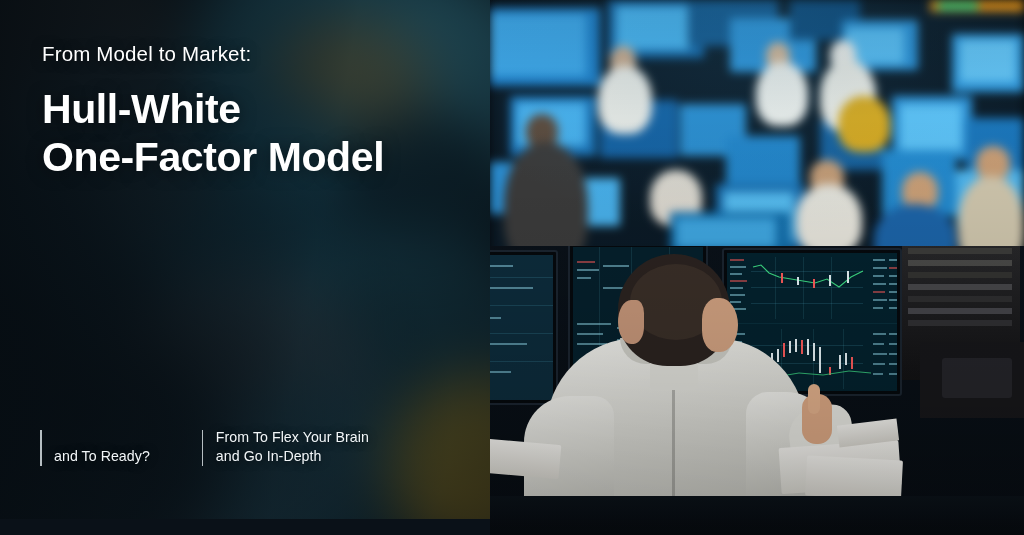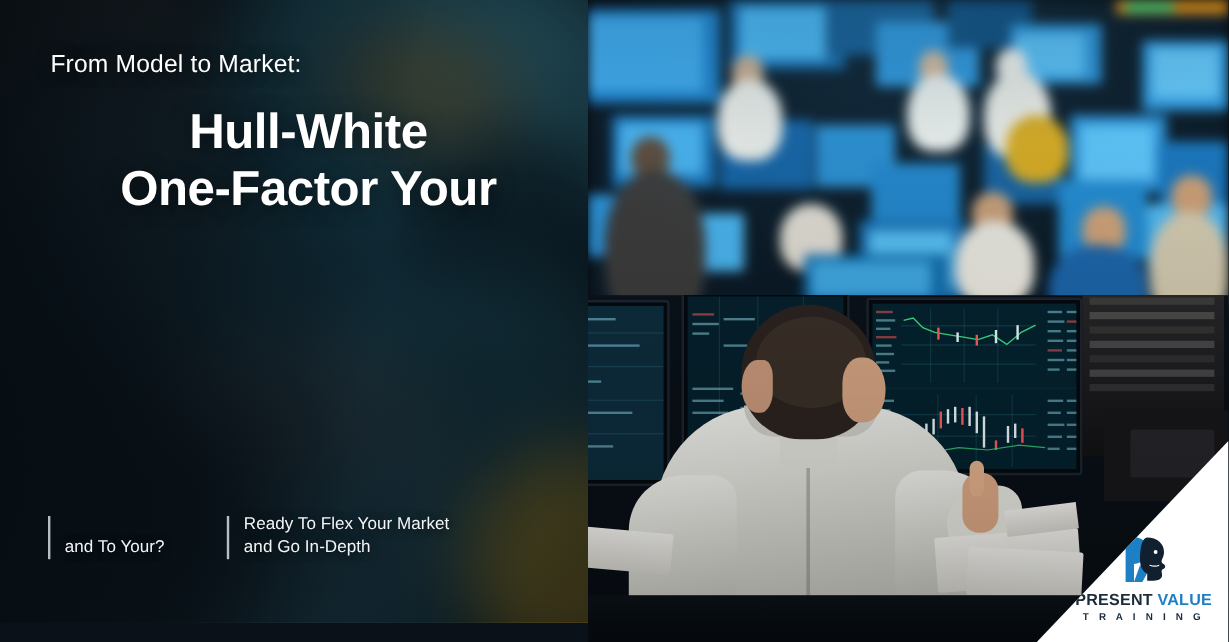--- a/index.html
+++ b/index.html
@@ -69,21 +69,21 @@
   }
   .headline {
     margin-top:18px;
     color:#ffffff;
     font-size:41px;
     font-weight:700;
     line-height:1.18;
     letter-spacing:-.4px;
     text-shadow:0 2px 16px rgba(0,0,0,.5);
   }
-  .headline .hl-line { display:block; white-space:nowrap;text-align:center; }
+  .headline .hl-line { display:block; white-space:nowrap; }
 
   
   .captions {
     position:absolute; left:40px; bottom:52px;
     width:440px;
     display:flex;
     gap:52px;
   }
   .caption {
     position:relative;
@@ -199,31 +199,31 @@
         <div class="blob b11"></div>
       <div class="blob b14"></div>
         <div class="blob b8"></div>
     </div>
     <div class="left-scrim"></div>
 
     <div class="copy">
       <div class="eyebrow">From Model to Market:</div>
       <h1 class="headline">
         <span class="hl-line">Hull-White</span>
-        <span class="hl-line">One-Factor Your</span>
+        <span class="hl-line">One-Factor Model</span>
       </h1>
     </div>
 
     <div class="captions">
       <div class="caption">
         <br>
-        <span>and To Your?</span>
+        <span>and To Ready?</span>
       </div>
       <div class="caption">
-        <span>Ready To Flex Your Market</span><br>
+        <span>From To Flex Your Brain</span><br>
         <span>and Go In-Depth</span>
       </div>
     </div>
   </div>
 
   <div class="right-panel">
 
     <div class="bg-floor">
       <div class="scr" style="left:-10px;top:8px;width:120px;height:78px;background:#1e7fc8;"></div>
       <div class="scr" style="left:0px;top:14px;width:96px;height:62px;background:#3ea7e8;"></div>
@@ -440,33 +440,14 @@
       <div class="papers" style="left:290px;top:198px;width:120px;height:46px;transform:rotate(-4deg);border-radius:2px;"></div>
       <div class="papers" style="left:316px;top:212px;width:96px;height:40px;transform:rotate(3deg);border-radius:2px;"></div>
       <div class="papers" style="left:-4px;top:196px;width:74px;height:34px;transform:rotate(5deg);border-radius:2px;"></div>
       <div class="papers" style="left:348px;top:176px;width:60px;height:22px;transform:rotate(-7deg);"></div>
 
       <div style="position:absolute;left:0;top:250px;width:534px;height:40px;background:linear-gradient(180deg,#0b1219,#060a0f);"></div>
     </div>
 
     <div class="photo-grain"></div>
 
-    <div class="logo-corner">
-      <div class="logo-wrap">
-        <svg class="logo-mark" viewBox="0 0 118 44">
-
-          <path d="M44 3 L44 41 L51 41 L51 26 C58 25 63 22 63 15 C63 7 56 3 48 3 Z" fill="#1d7fc4"></path>
-          <path d="M51 41 L58 41 L64 30 L56 27 Z" fill="#1d7fc4"></path>
-
-          <path d="M62 4 C70 4 76 9 76 16 C76 20 74 22 74 24 C74 26 77 26 77 28
-                   C77 30 74 30 74 32 C74 34 75 35 74 37 C73 39 70 40 66 40
-                   L62 40 L62 34 C58 32 56 28 56 22 C56 12 58 4 62 4 Z" fill="#11202e"></path>
-          <circle cx="69" cy="16" r="1.6" fill="#ffffff"></circle>
-          <path d="M64 27 C67 28 70 28 72 27" fill="none" stroke="#ffffff" stroke-width="1"></path>
-        </svg>
-        <div class="logo-word">
-          <span class="w-present">PRESENT</span><span> </span><span class="w-value">VALUE</span>
-        </div>
-        <div class="logo-sub">T R A I N I N G</div>
-      </div>
-    </div>
   </div>
 </div>
 
 </body></html>

